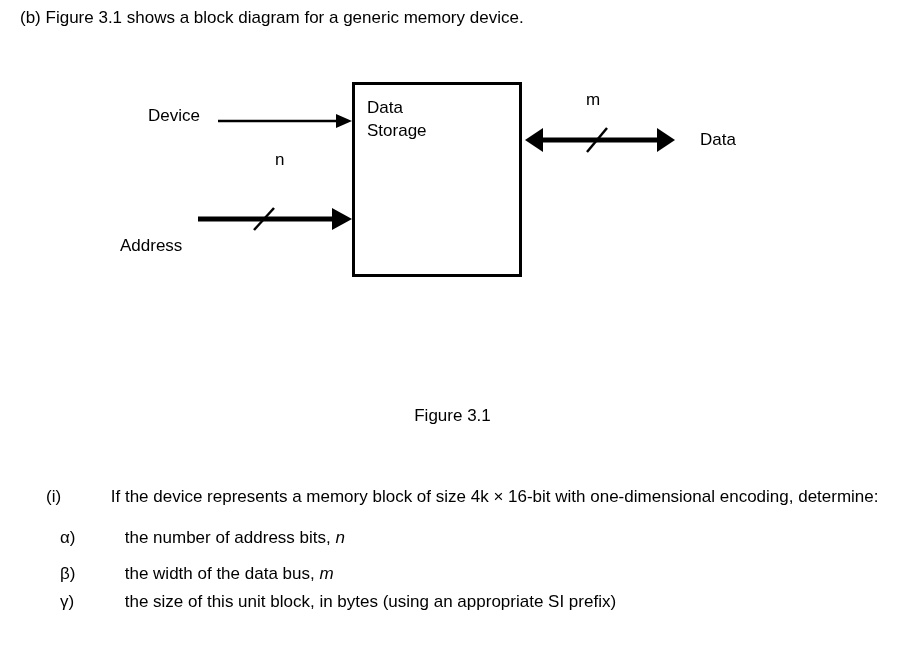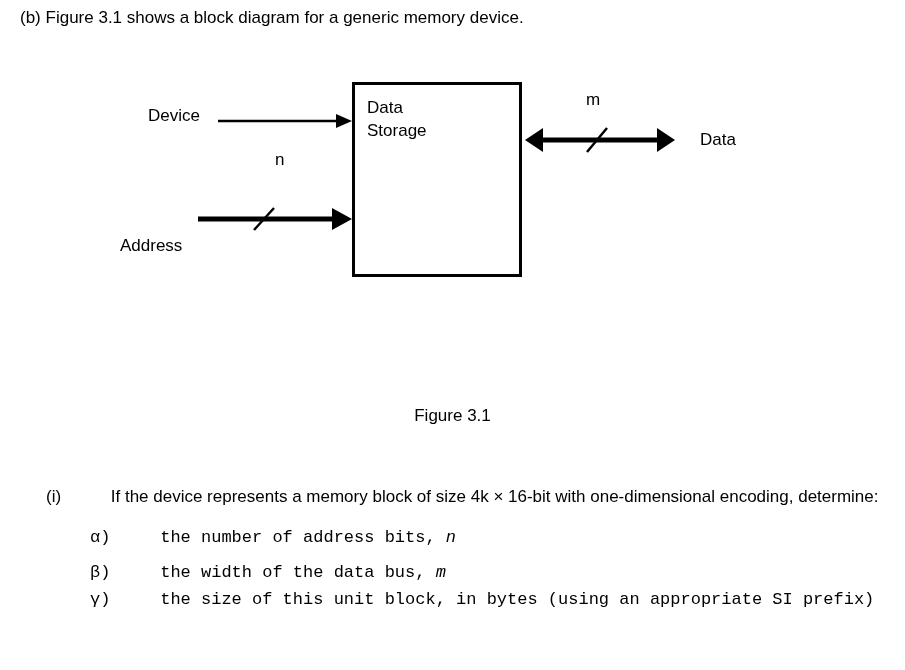--- a/index.html
+++ b/index.html
@@ -47,22 +47,21 @@
       width: 60px;
       vertical-align: top;
     }
     .qpart .body {
       display: inline-block;
       width: 780px;
       vertical-align: top;
     }
     .sub {
       margin-top: 16px;
-      padding-left: 90px;
-      font-family: Liberation Mono, monospace;
+      padding-left: 60px;
     }
     .sub .greek {
       display: inline-block;
       width: 60px;
     }
     .sub .txt { display: inline-block; }
     .italic { font-style: italic; }
     svg.arrow { position: absolute; overflow: visible; }
   </style>
 </head>

